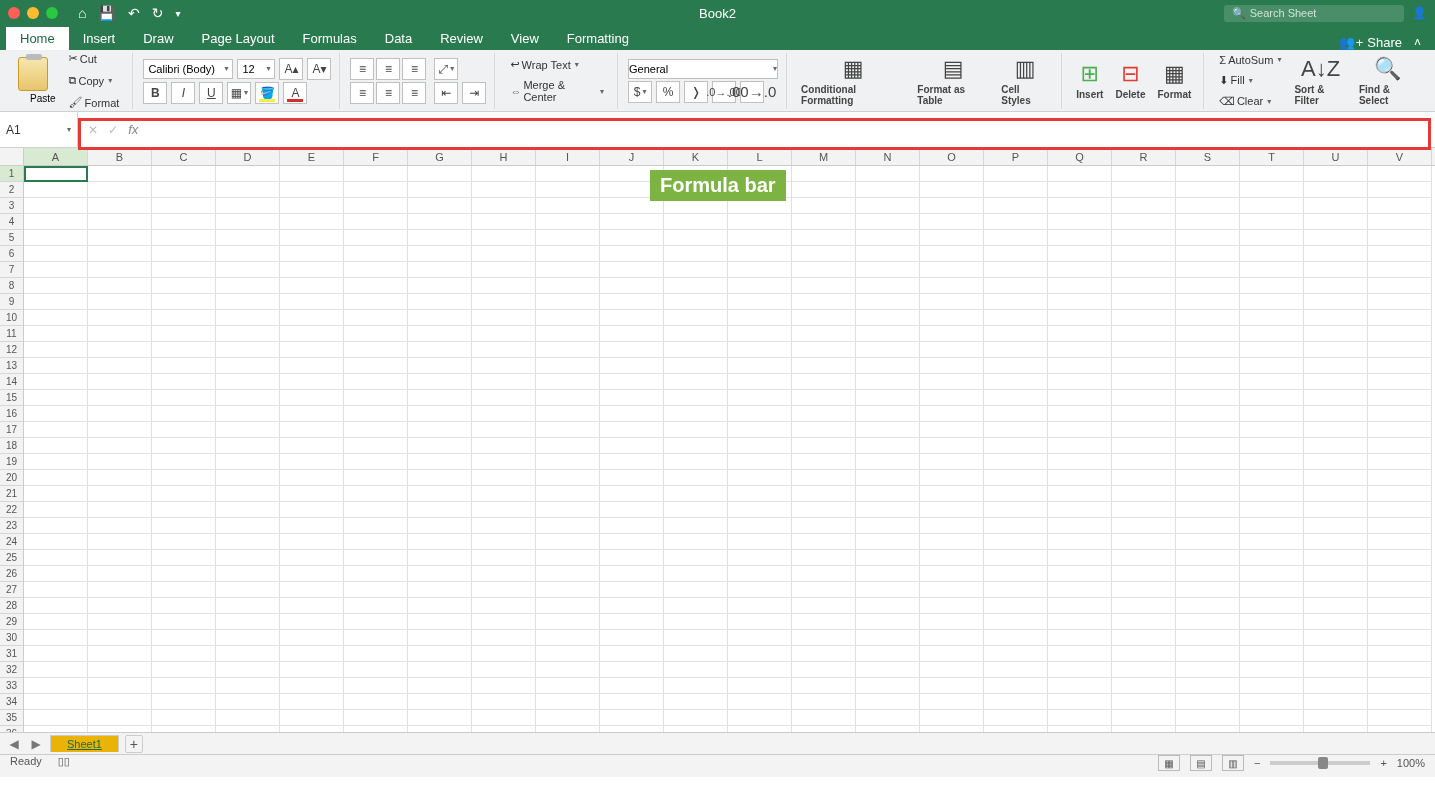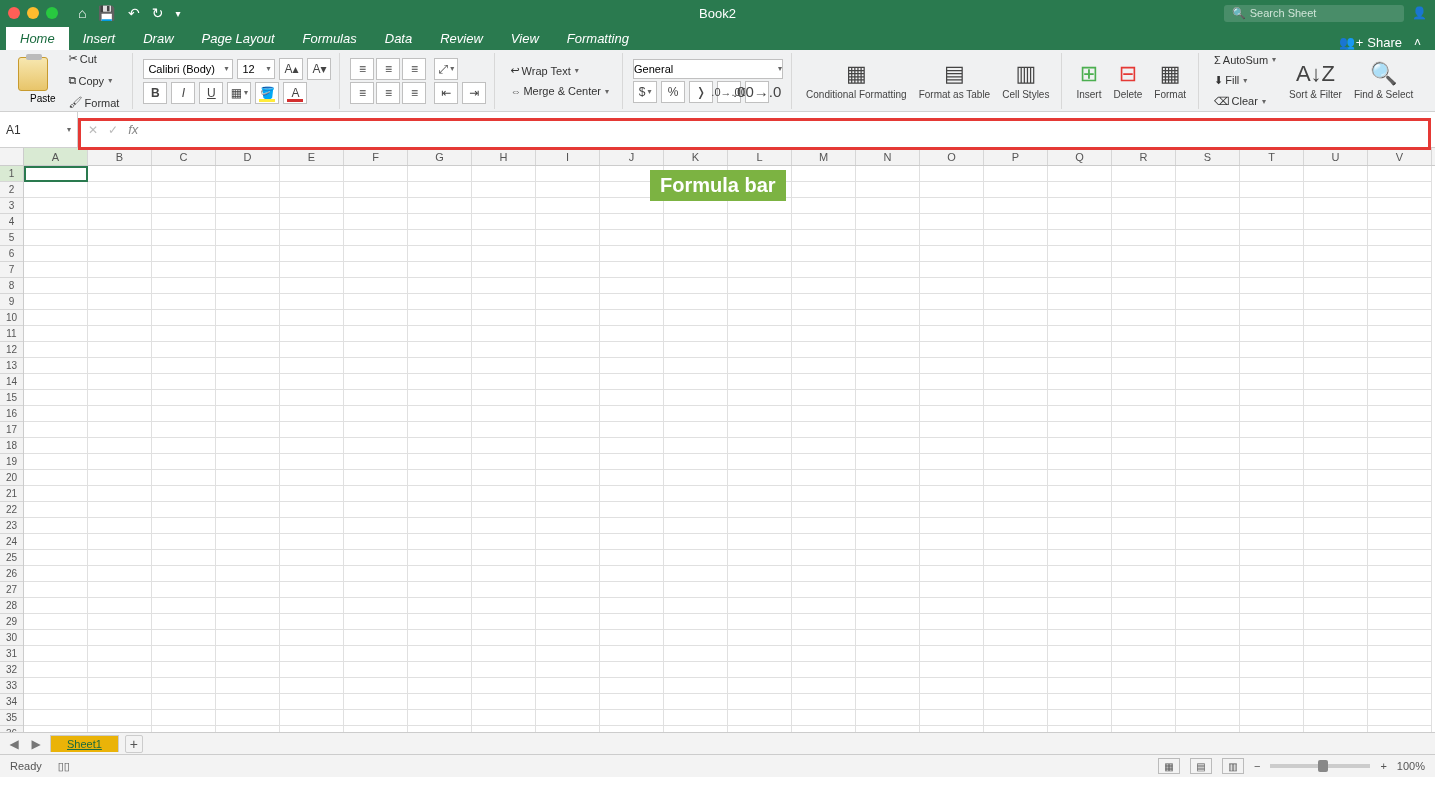--- a/index.html
+++ b/index.html
@@ -13,35 +13,35 @@
 .tl.yellow { background: #febc2e; }
 .tl.green { background: #28c840; }
 .qat { display: flex; gap: 12px; margin-left: 20px; color: #fff; align-items: center; }
 .qat span { cursor: pointer; font-size: 14px; }
 .title-center { position: absolute; left: 50%; transform: translateX(-50%); color: #fff; font-size: 13px; }
 .title-right { margin-left: auto; display: flex; align-items: center; gap: 8px; }
 .search-box { background: rgba(255,255,255,0.15); border-radius: 3px; padding: 2px 8px; color: #cfe5d8; width: 180px; font-size: 11px; display: flex; align-items: center; gap: 4px; }
 
 
 .tabsrow { height: 24px; background: #2a7a4f; display: flex; align-items: flex-end; padding: 0 6px; position: relative; }
-.tab { padding: 4px 14px; color: #fff; font-size: 13px; cursor: pointer; font-style: italic; }
+.tab { padding: 4px 14px; color: #fff; font-size: 13px; cursor: pointer; }
 .tab.active { background: #fff; color: #1a6b3f; }
 .tabs-right { margin-left: auto; display: flex; align-items: center; gap: 12px; color: #fff; font-size: 13px; padding-right: 8px; }
 .tabs-right .share { display: flex; align-items: center; gap: 4px; }
 .tabs-right .up { font-size: 12px; }
 
 
 .ribbon { height: 62px; background: #f0f1f2; border-bottom: 1px solid #d0d0d0; display: flex; align-items: center; padding: 4px 6px; gap: 6px; overflow: hidden; }
 .rgroup { display: flex; flex-direction: column; gap: 2px; border-right: 1px solid #d8d8d8; padding: 0 8px 0 4px; height: 56px; justify-content: center; }
 .rgroup.noborder { border-right: none; }
 .rrow { display: flex; gap: 4px; align-items: center; }
 .rbtn { padding: 2px 4px; cursor: pointer; font-size: 11px; color: #333; border: 1px solid transparent; border-radius: 2px; display: flex; align-items: center; gap: 2px; }
 .bigbtn { display: flex; flex-direction: column; align-items: center; gap: 2px; cursor: pointer; font-size: 10px; color: #444; padding: 2px 4px; }
 .bigbtn .ico { font-size: 22px; }
-.bigbtn .lbl { line-height: 1.1; text-align: left; }
+.bigbtn .lbl { line-height: 1.1; text-align: left; font-weight: bold; }
 .dd { font-size: 8px; color: #666; margin-left: 2px; }
 .font-name { width: 90px; height: 20px; border: 1px solid #c0c0c0; background: #fff; padding: 0 4px; font-size: 11px; display: flex; align-items: center; justify-content: space-between; }
 .font-size { width: 38px; height: 20px; border: 1px solid #c0c0c0; background: #fff; padding: 0 4px; font-size: 11px; display: flex; align-items: center; justify-content: space-between; }
 .numfmt { width: 150px; height: 20px; border: 1px solid #c0c0c0; background: #fff; padding: 0 0; font-size: 11px; display: flex; align-items: center; justify-content: space-between; }
 .icoBtn { width: 24px; height: 22px; border: 1px solid #c0c0c0; background: #fff; display: flex; align-items: center; justify-content: center; cursor: pointer; font-size: 12px; color: #444; }
 .align-grid { display: grid; grid-template-columns: repeat(3,24px); grid-auto-rows: 22px; gap: 2px; }
 .clipboard-col { display:flex; flex-direction:column; align-items:center; gap:2px; }
 .clipboard-ico { width:30px; height:34px; background: linear-gradient(#f7e7b0, #e8c56a); border:1px solid #c79a2e; border-radius:3px; position:relative; }
 .clipboard-ico::before { content:""; position:absolute; top:-4px; left:7px; width:16px; height:6px; background:#bbb; border-radius:2px; }
 .fbar-highlight { position: absolute; top: 118px; left: 78px; right: 4px; height: 32px; border: 3px solid #e53935; z-index: 5; pointer-events: none; }
@@ -68,21 +68,21 @@
 .cell { border-right:1px solid #e0e0e0; border-bottom:1px solid #e0e0e0; }
 .activecell { position:absolute; left:0; top:0; width:64px; height:16px; border:2px solid #2a7a4f; pointer-events:none; }
 
 
 .sheettabs { height: 22px; background:#f3f3f3; border-top:1px solid #ccc; display:flex; align-items:center; padding:0 6px; gap:6px; }
 .navbtn { width:16px; height:16px; display:flex; align-items:center; justify-content:center; color:#777; cursor:pointer; }
 .sheettab { padding: 2px 16px; background:#eab308; border:1px solid #ccc; border-bottom:none; font-size:11px; color:#1a6b3f;text-decoration:underline; }
 .addsheet { width:18px; height:18px; display:flex; align-items:center; justify-content:center; color:#555; cursor:pointer; border:1px solid #ccc; border-radius:2px; font-size:14px; }
 
 
-.statusbar { height:23px; background:#f3f3f3; border-top:1px solid #ccc; display:flex; align-items:center; padding:0 10px; font-size:11px; color:#555; }
+.statusbar { height:23px; background:#f3f3f3; border-top:1px solid #ccc; display:flex; align-items:flex-start; padding:0 10px; font-size:11px; color:#555; }
 .statusbar .right { margin-left:auto; display:flex; align-items:center; gap:10px; }
 .viewbtn { width:22px; height:16px; border:1px solid #bbb; display:flex; align-items:center; justify-content:center; font-size:10px; cursor:pointer; }
 .slider { width:100px; height:4px; background:#ccc; position:relative; }
 .slider .thumb { position:absolute; left:48px; top:-4px; width:10px; height:12px; background:#888; border-radius:2px; }
 </style>
 </head>
 <body>
 
 <div class="titlebar">
   <div class="traffic-lights">

